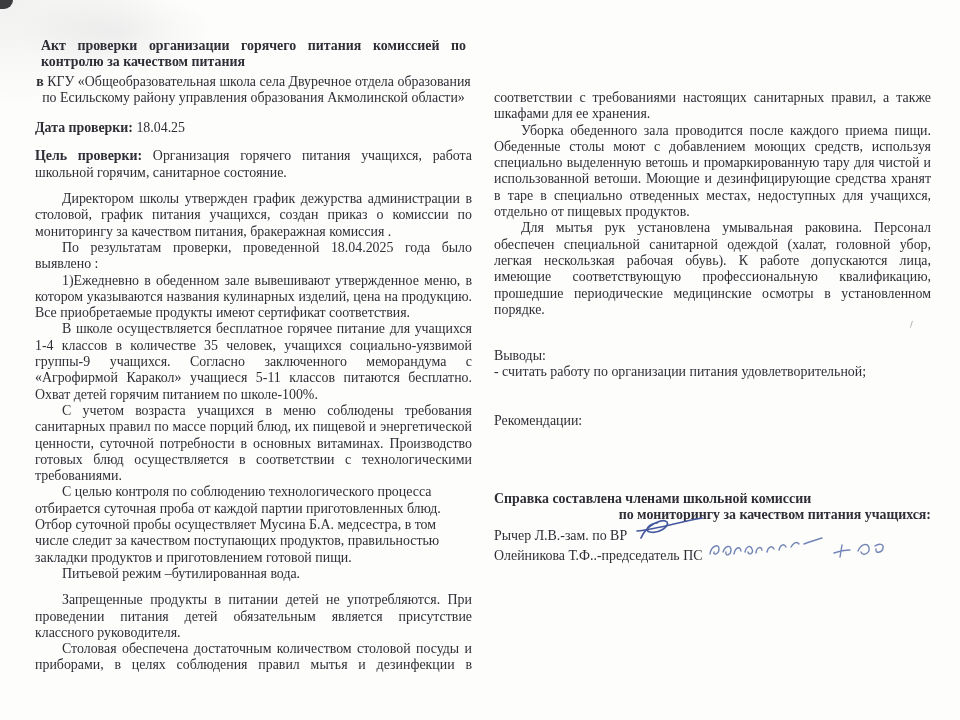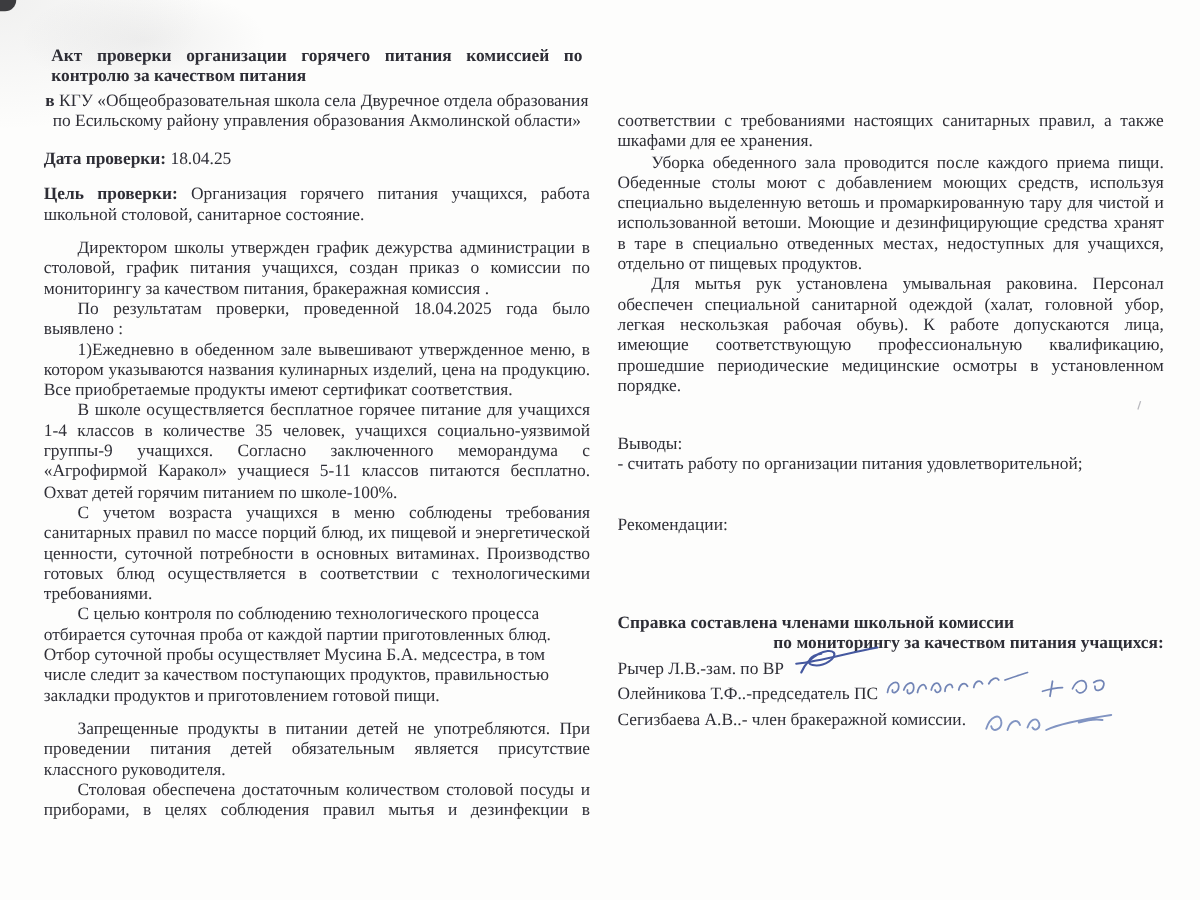--- a/index.html
+++ b/index.html
@@ -66,28 +66,29 @@
 <div class="scan-vignette"></div>
 <div class="corner-speck"></div>
 <div class="tiny-mark"></div>
 
 <div class="col" id="col-left">
   <p class="doc-title">Акт проверки организации горячего питания комиссией по контролю за качеством питания</p>
   <p class="org-line"><span class="b">в</span><span> КГУ «Общеобразовательная  школа села Двуречное отдела образования по Есильскому району управления образования Акмолинской области»</span></p>
 
   <p class="field-line"><span class="b">Дата проверки:</span><span> 18.04.25</span></p>
 
-  <p class="purpose"><span class="b">Цель проверки:</span><span> Организация горячего питания учащихся, работа школьной столовой, санитарное состояние.</span></p>
+  <p class="purpose"><span class="b">Цель проверки:</span><span> Организация горячего питания учащихся, работа школьной горячим, санитарное состояние.</span></p>
 
   <p class="p-first">Директором школы утвержден график дежурства администрации в столовой, график питания учащихся, создан приказ о комиссии по мониторингу за качеством питания, бракеражная комиссия .</p>
   <p>По результатам проверки, проведенной  18.04.2025 года было выявлено :</p>
   <p>1)Ежедневно в обеденном зале вывешивают утвержденное меню, в котором указываются  названия кулинарных изделий, цена на продукцию. Все приобретаемые продукты имеют сертификат соответствия.</p>
   <p>В школе осуществляется бесплатное горячее питание для учащихся 1-4 классов в количестве 35 человек,  учащихся социально-уязвимой группы-9 учащихся. Согласно заключенного меморандума с «Агрофирмой Каракол»  учащиеся 5-11 классов питаются бесплатно. Охват детей горячим питанием  по школе-100%.</p>
   <p>С учетом возраста учащихся в меню соблюдены требования санитарных правил по массе порций блюд, их пищевой и энергетической ценности, суточной потребности в основных витаминах. Производство готовых блюд осуществляется в соответствии с технологическими требованиями.</p>
   <p class="ragged">С целью контроля по соблюдению технологического процесса отбирается суточная проба от каждой партии приготовленных блюд. Отбор суточной пробы осуществляет  Мусина Б.А.  медсестра, в том числе следит за качеством поступающих продуктов, правильностью закладки продуктов и приготовлением готовой пищи.</p>
+  <p class="ragged">Питьевой режим –бутилированная вода.</p>
   <p class="gap-top">Запрещенные продукты в питании детей не употребляются. При проведении питания детей обязательным является присутствие классного руководителя.</p>
   <p class="stretch-last">Столовая обеспечена достаточным количеством столовой посуды и приборами, в целях соблюдения правил мытья и дезинфекции в</p>
 </div>
 
 <div class="col" id="col-right">
   <p class="no-indent">соответствии с требованиями настоящих санитарных правил, а также шкафами для ее хранения.</p>
   <p>Уборка обеденного зала проводится после каждого приема пищи. Обеденные столы моют с добавлением моющих средств, используя специально выделенную ветошь и промаркированную тару для чистой и использованной ветоши. Моющие и дезинфицирующие средства хранят в таре в специально отведенных местах, недоступных для учащихся, отдельно от пищевых продуктов.</p>
   <p>Для мытья рук установлена умывальная раковина. Персонал обеспечен специальной санитарной одеждой (халат, головной убор, легкая нескользкая рабочая обувь). К работе допускаются лица, имеющие соответствующую профессиональную квалификацию, прошедшие периодические медицинские осмотры в установленном порядке.</p>
 
   <p class="list-label">Выводы:</p>
@@ -109,19 +110,13 @@
   <div class="sig-row">
     <span class="name">Олейникова Т.Ф..-председатель ПС </span>
     <svg class="sig" width="210" height="26" viewBox="0 0 210 26" style="margin-left:4px;margin-bottom:1px;">
       <path d="M4 17 C 5 9, 13 6, 13 12 C 13 17, 7 19, 8 15 M17 15 c2 -6 8 -8 8 -2 c0 5 -6 7 -5 2 m8 2 c1 -6 6 -9 7 -3 m4 1 c1 -5 5 -8 7 -3 c2 4 -3 7 -4 3 m8 1 c0 -5 5 -8 6 -3 m5 2 c1 -5 5 -7 7 -3 m5 1 c1 -5 5 -7 7 -3 m5 0 c2 -4 6 -6 8 -3 m5 0 c5 -2 12 -4 18 -6" stroke="#7285b6" stroke-width="1.4"></path>
       <path d="M128 16 c6 -2 12 -3 16 -3 m-8 -5 l-2 12" stroke="#7285b6" stroke-width="1.4"></path>
       <path d="M152 14 c3 -7 10 -9 11 -3 c1 5 -6 9 -8 4 m14 -6 c4 -3 9 -2 8 2 c-1 5 -8 6 -7 1" stroke="#7285b6" stroke-width="1.4"></path>
     </svg>
   </div>
 
 
-  <div class="sig-row">
-    <span class="name">Сегизбаева А.В..- член бракеражной комиссии.  </span>
-    <svg class="sig" width="108" height="30" viewBox="0 0 108 30" style="margin-left:10px;margin-bottom:-6px;">
-      <path d="M6 22 c3 -10 11 -13 12 -6 c1 6 -7 10 -8 4 m13 3 c2 -7 8 -10 10 -4 m6 2 c2 -6 7 -9 9 -4 c2 4 -3 8 -5 4 m11 2 c10 -5 32 -9 52 -12 m-26 6 c7 -2 14 -3 19 -2" stroke="#8194c2" stroke-width="1.5"></path>
-    </svg>
-  </div>
 </div>
 
 </body></html>

